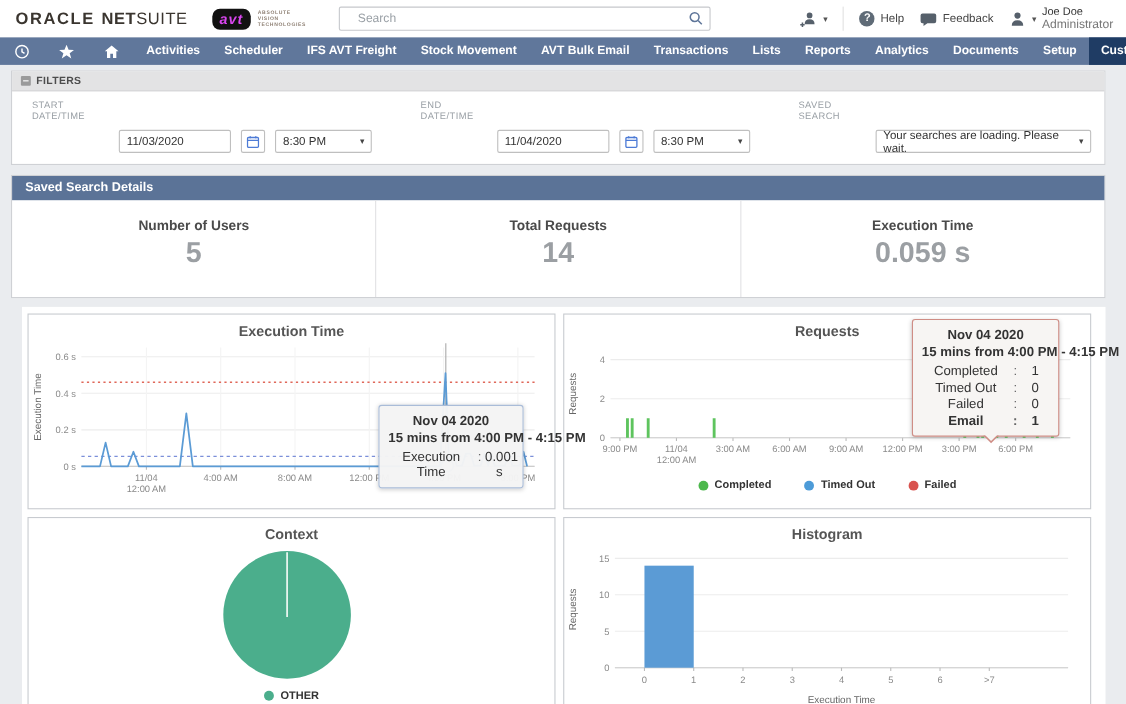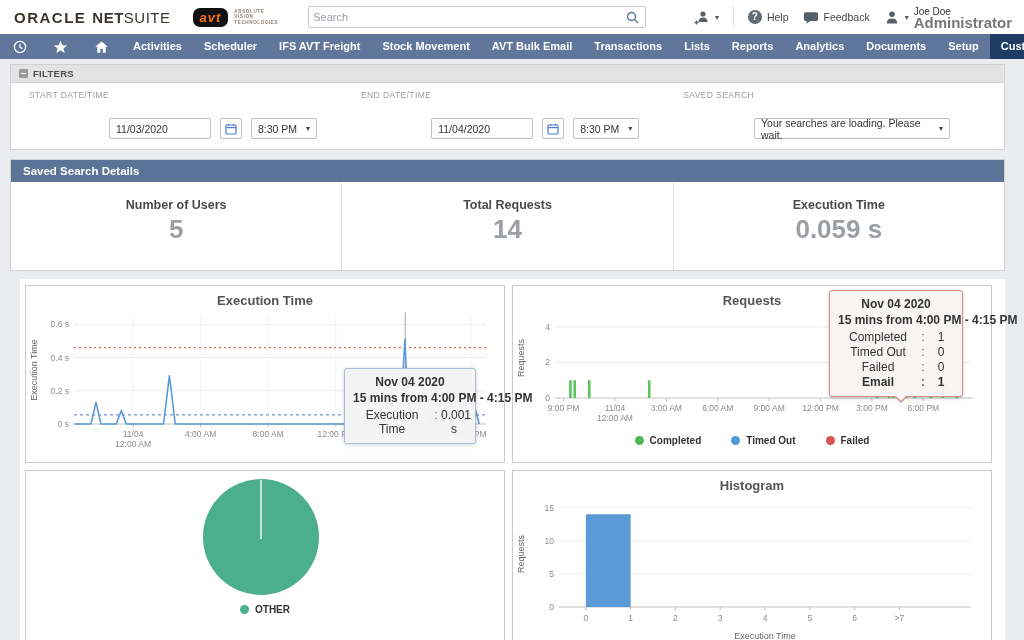--- a/index.html
+++ b/index.html
@@ -5,35 +5,35 @@
   * { margin:0; padding:0; box-sizing:border-box; }
   body { font-family:"Liberation Sans", sans-serif; background:#dfe1e5; }
   #app { position:relative; width:1024px; height:640px; background:#eaecef; overflow:hidden; }
 
   
   .hdr { height:34px; background:#ffffff; display:flex; align-items:center; padding:0 8px 0 14px; }
   .logo-oracle { font-weight:800; font-size:15px; letter-spacing:1.5px; color:#3a352f; }
   .logo-ns-bold { font-weight:800; font-size:15px; color:#3a352f; margin-left:6px; letter-spacing:.5px;}
   .logo-ns-light { font-weight:400; font-size:15px; color:#3a352f; letter-spacing:.5px;}
   .avt-wrap { display:flex; align-items:center; margin-left:22px; }
-  .avt-mark { background:#111; color:#f97316; font-weight:800; font-style:italic; font-size:13px; padding:2px 7px; border-radius:7px; letter-spacing:1px;}
+  .avt-mark { background:#111; color:#d946ef; font-weight:800; font-style:italic; font-size:13px; padding:2px 7px; border-radius:7px; letter-spacing:1px;}
   .avt-tag { margin-left:6px; display:flex; flex-direction:column; }
   .avt-tag span { font-size:4.6px; color:#8d7f72; letter-spacing:.6px; line-height:5.6px; font-weight:700;}
   .search-wrap { margin-left:30px; position:relative; }
-  .search-input { width:338px; height:22px; border:1px solid #c6c8cc; border-radius:2px; padding:0 26px 0 4px; font-size:11px; color:#555; font-family:"Liberation Sans",sans-serif;}
+  .search-input { width:338px; height:22px; border:1px solid #c6c8cc; border-radius:2px; padding:0 26px 0 16px; font-size:11px; color:#555; font-family:"Liberation Sans",sans-serif;}
   .search-input::placeholder { color:#9aa0a6; }
   .search-mag { position:absolute; right:7px; top:4px; }
   .hdr-right { display:flex; align-items:center; margin-left:auto; gap:14px; padding-right:4px;}
   .hdr-item { display:flex; align-items:center; gap:5px; font-size:10.5px; color:#444; cursor:pointer;}
   .caret { font-size:8px; color:#555; }
   .hdr-sep { width:1px; height:22px; background:#e2e2e2; }
   .qmark { width:14px; height:14px; border-radius:50%; background:#5f6b77; color:#fff; font-size:10px; font-weight:700; text-align:center; line-height:14px;}
   .user-block { display:flex; flex-direction:column; line-height:11px;}
   .user-name { font-size:10px; color:#333; }
-  .user-role { font-size:15px; color:#777;font-weight:bold; }
+  .user-role { font-size:11px; color:#777; }
 
   
   .nav { height:25px; background:#60779b; display:flex; align-items:stretch; }
   .nav-ico { display:flex; align-items:center; padding:0 13px; cursor:pointer;}
   .nav-item { color:#fff; font-size:11px; font-weight:700; line-height:25px; padding:0 11px; cursor:pointer; white-space:nowrap;}
   .nav-item.active { background:#1f3c64; }
 
   
   .filters { margin:5px 19px 0 10px; border:1px solid #cfd1d5; background:#fff; }
   .filters-hd { height:18px; background:#e3e3e4; display:flex; align-items:center; padding:0 8px; gap:5px; border-bottom:1px solid #d5d5d7;}
@@ -41,21 +41,21 @@
   .collapse-box::after { content:""; position:absolute; left:2px; right:2px; top:4px; height:1px; background:#fff; }
   .filters-title { font-size:9.5px; font-weight:700; color:#4d4d4d; letter-spacing:.3px;}
   .filters-body { display:flex; padding:7px 12px 10px 18px; gap:44px; }
   .fgroup { display:flex; flex-direction:row; }
   .flabel { font-size:8.5px; color:#9aa0a6; letter-spacing:.4px; margin-bottom:3px; }
   .frow { display:flex; align-items:center; gap:9px;margin-top:28px; }
   .finput { width:102px; height:21px; border:1px solid #bfbfbf; border-radius:2px; font-size:10.5px; color:#333; padding:0 6px; font-family:"Liberation Sans",sans-serif;}
   .icon-btn { width:22px; height:21px; border:1px solid #bfbfbf; border-radius:2px; background:#fff; display:flex; align-items:center; justify-content:center; cursor:pointer;}
   .fselect { height:21px; border:1px solid #bfbfbf; border-radius:2px; background:#fff; display:flex; align-items:center; justify-content:space-between; font-size:10.5px; color:#333; padding:0 6px; cursor:pointer;}
   .fselect .caret { color:#444; }
-  .w-time { width:66px; }
+  .w-time { width:88px; }
   .w-search { width:196px;justify-content:center; }
 
   
   .details { margin:9px 19px 0 10px; border:1px solid #cfd1d5; background:#fff;}
   .details-hd { height:22px; background:#5b7397; color:#fff; font-size:11.5px; font-weight:700; display:flex; align-items:center; padding:0 12px;}
   .metrics { display:flex; height:88px; }
   .metric { flex:1; display:flex; flex-direction:column; align-items:center; padding-top:16px; }
   .metric + .metric { border-left:1px solid #e2e2e4; }
   .metric-label { font-size:12.5px; font-weight:700; color:#4a4a4a; }
   .metric-value { font-size:26px; font-weight:700; color:#9b9fa3; margin-top:2px;}
@@ -377,20 +377,21 @@
           <div class="tt-row bold">
             <span class="l">Email</span>
             <span class="c">:</span>
             <span class="v">1</span>
           </div>
           <span class="tt-arrow"></span>
         </div>
     </div>
 
     <div class="chart-panel">
+      <div class="chart-title">Context</div>
       <svg id="svg-pie" width="470" height="128">
           <circle cx="235" cy="66" r="58" fill="#4bae8c"></circle>
           <line x1="235" y1="9" x2="235" y2="68" stroke="#eaf6f0" stroke-width="1.6"></line>
         </svg>
       <div class="legend-row" id="legend-pie">
           <div class="legend-item">
             <span class="legend-dot" style="background: rgb(75, 174, 140);"></span>
             <span>OTHER</span>
           </div>
         </div>

